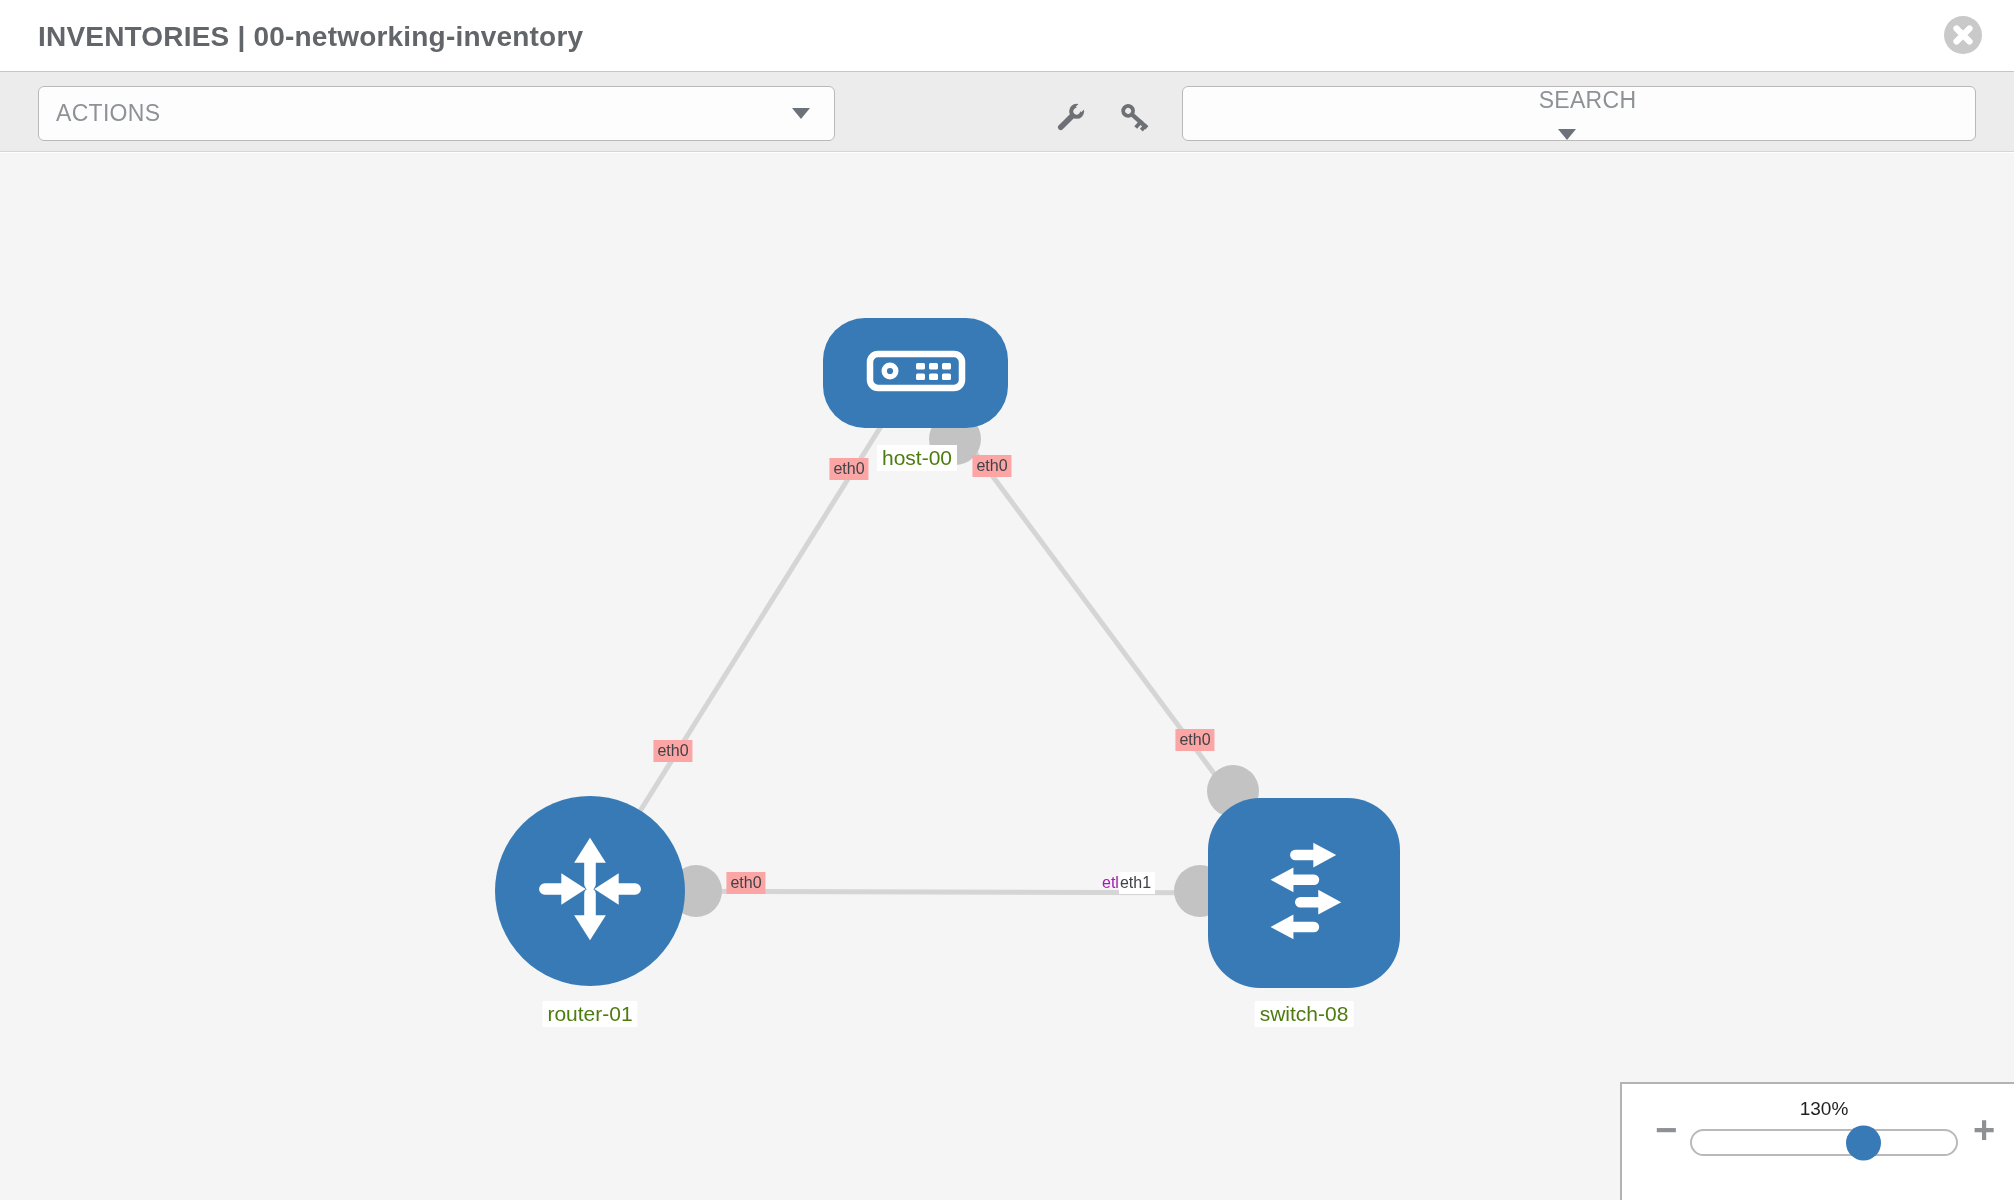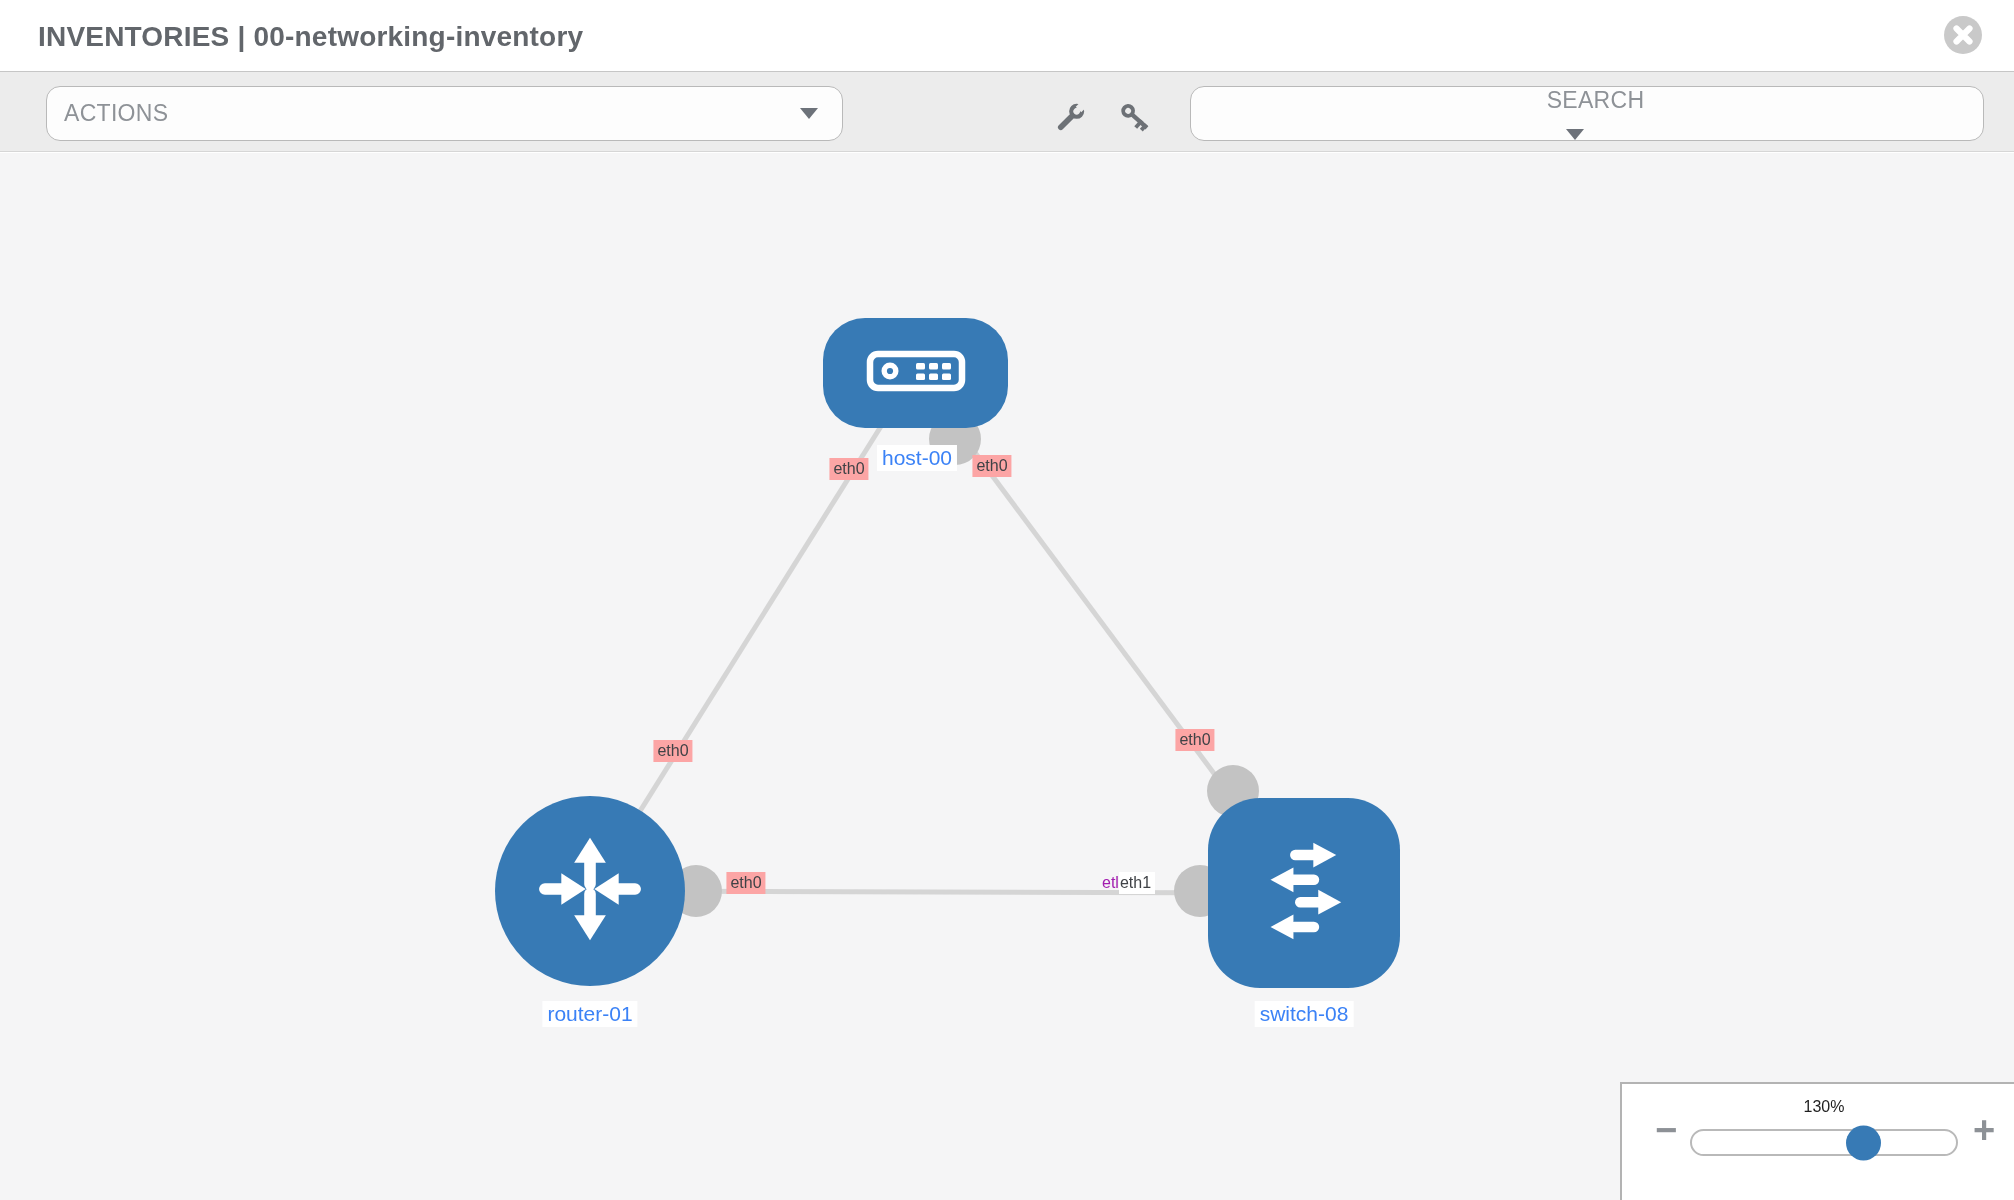--- a/index.html
+++ b/index.html
@@ -20,22 +20,22 @@
     border: none; background: transparent; cursor: pointer;
   }
 
   
   #toolbar {
     position: absolute; left: 0; top: 71px; width: 2014px; height: 81px;
     background: #ececec; border-top: 1px solid #c6c6c6; border-bottom: 1px solid #d6d6d6;
   }
   .dd-box {
     position: absolute; top: 14px; height: 55px; background: #fdfdfd;
-    border: 1px solid #b9b9b9; border-radius: 14px;
-    display: flex; align-items: center; cursor: pointer; margin-left: 8px;
+    border: 1px solid #b9b9b9; border-radius: 6px;
+    display: flex; align-items: center; cursor: pointer;
   }
   .dd-box .dd-label {
     font-size: 23px; color: #8e9297; padding-left: 17px; letter-spacing: 0.3px;
     flex: 1; text-align: left;
   }
   .dd-caret {
     width: 0; height: 0; margin-right: 24px;
     border-left: 9px solid transparent; border-right: 9px solid transparent;
     border-top: 11px solid #6d727a;
   }
@@ -56,21 +56,21 @@
   }
   #links-svg { position: absolute; left: 0; top: 0; }
 
   .node { position: absolute; background: #377ab5; display: flex; align-items: center; justify-content: center; cursor: pointer; }
   #node-host   { left: 823px; top: 165px; width: 185px; height: 110px; border-radius: 42px; }
   #node-router { left: 495px; top: 643px; width: 190px; height: 190px; border-radius: 50%; }
   #node-switch { left: 1208px; top: 645px; width: 192px; height: 190px; border-radius: 52px; }
 
   .node-label {
     position: absolute; transform: translateX(-50%);
-    background: #fff; color: #3b82f6; font-size: 21px; line-height: 24px;
+    background: #fff; color: #4d7c0f; font-size: 21px; line-height: 24px;
     padding: 1px 5px; white-space: nowrap;
   }
   #label-host   { left: 917px;  top: 292px; }
   #label-router { left: 590px;  top: 848px; }
   #label-switch { left: 1304px; top: 848px; }
 
   .if-label {
     position: absolute; transform: translateX(-50%);
     background: #fca5a5; color: #3f4246; font-size: 16px; line-height: 20px;
     padding: 1px 4px; white-space: nowrap;
@@ -92,21 +92,21 @@
     padding: 1px 4px 1px 1px; white-space: nowrap;
   }
 
   
   #zoom-panel {
     position: absolute; left: 1620px; top: 1082px; width: 396px; height: 120px;
     background: #fff; border-top: 2px solid #b3b3b3; border-left: 2px solid #b3b3b3;
   }
   #zoom-value {
     position: absolute; left: 68px; top: 14px; width: 268px; text-align: center;
-    font-size: 16px; color: #1f1f1f;
+    font-size: 19px; color: #1f1f1f;
   }
   .zoom-sign {
     position: absolute; top: 24px; width: 40px; height: 44px;
     font-size: 38px; font-weight: 700; color: #8d9196; line-height: 44px; text-align: center;
     background: transparent; border: none; cursor: pointer; padding: 0;
     font-family: "Liberation Sans", sans-serif;
   }
   #zoom-minus { left: 24px; }
   #zoom-plus  { left: 342px; }
   #zoom-track {

